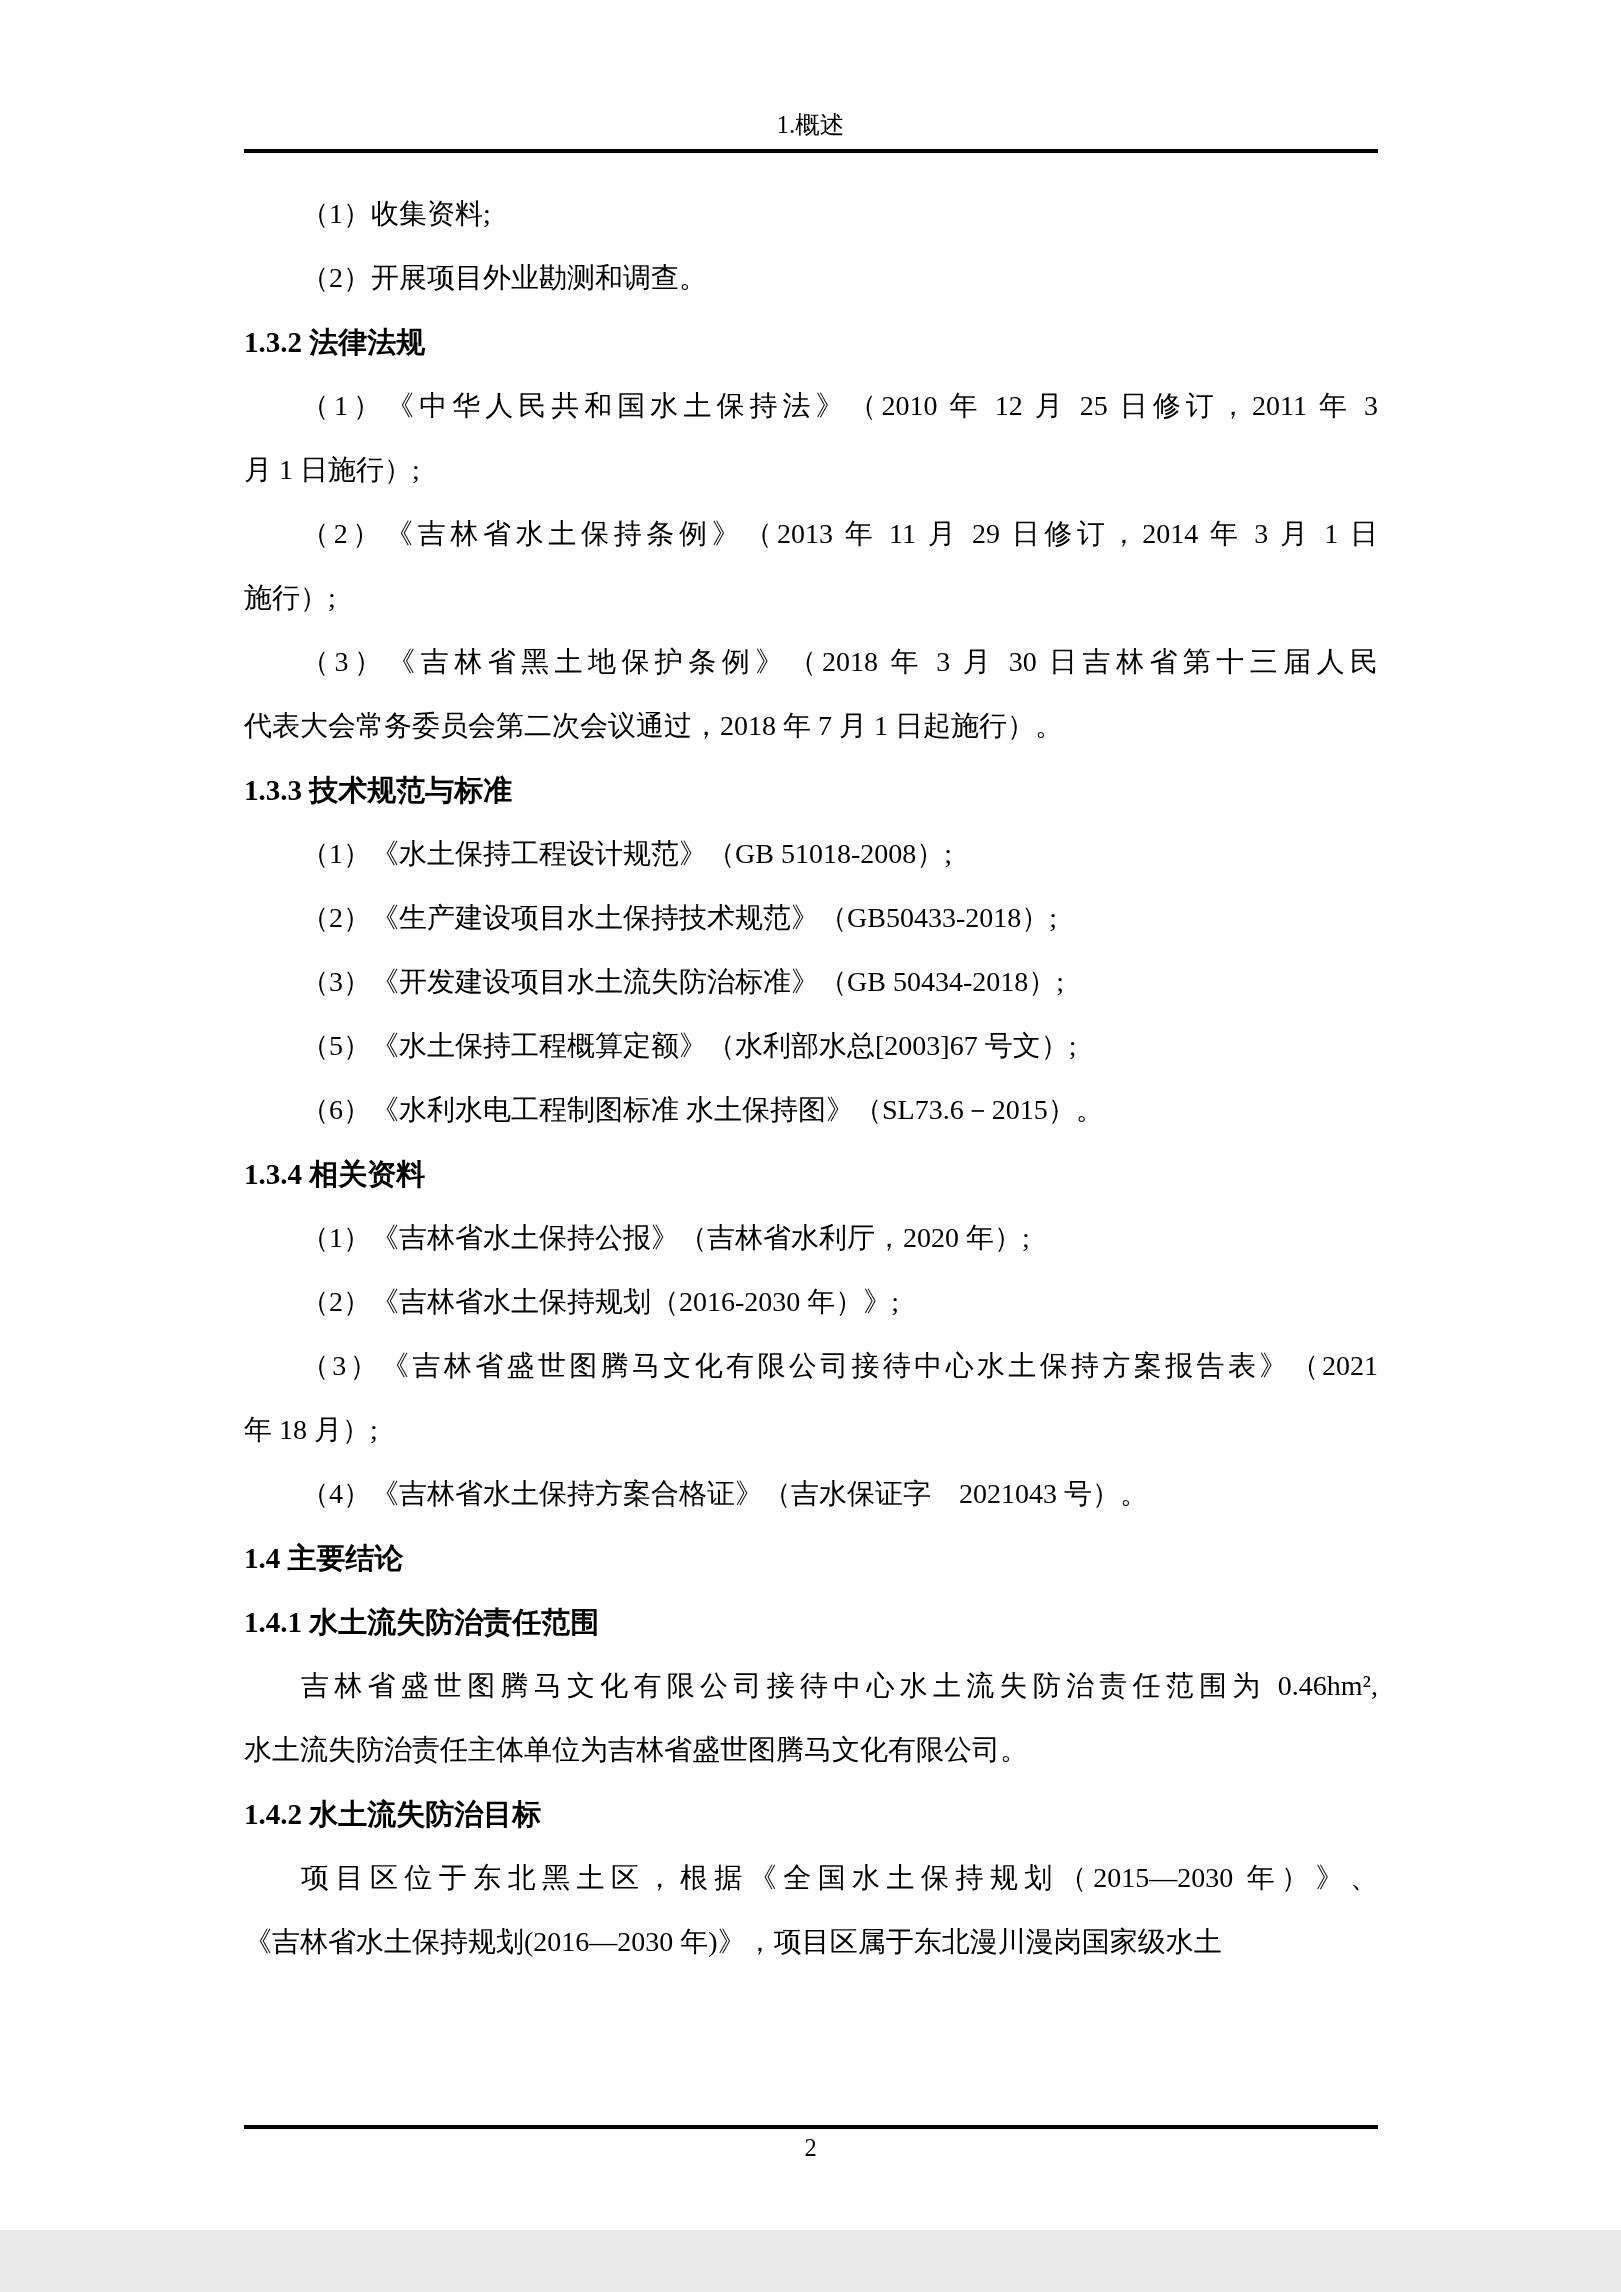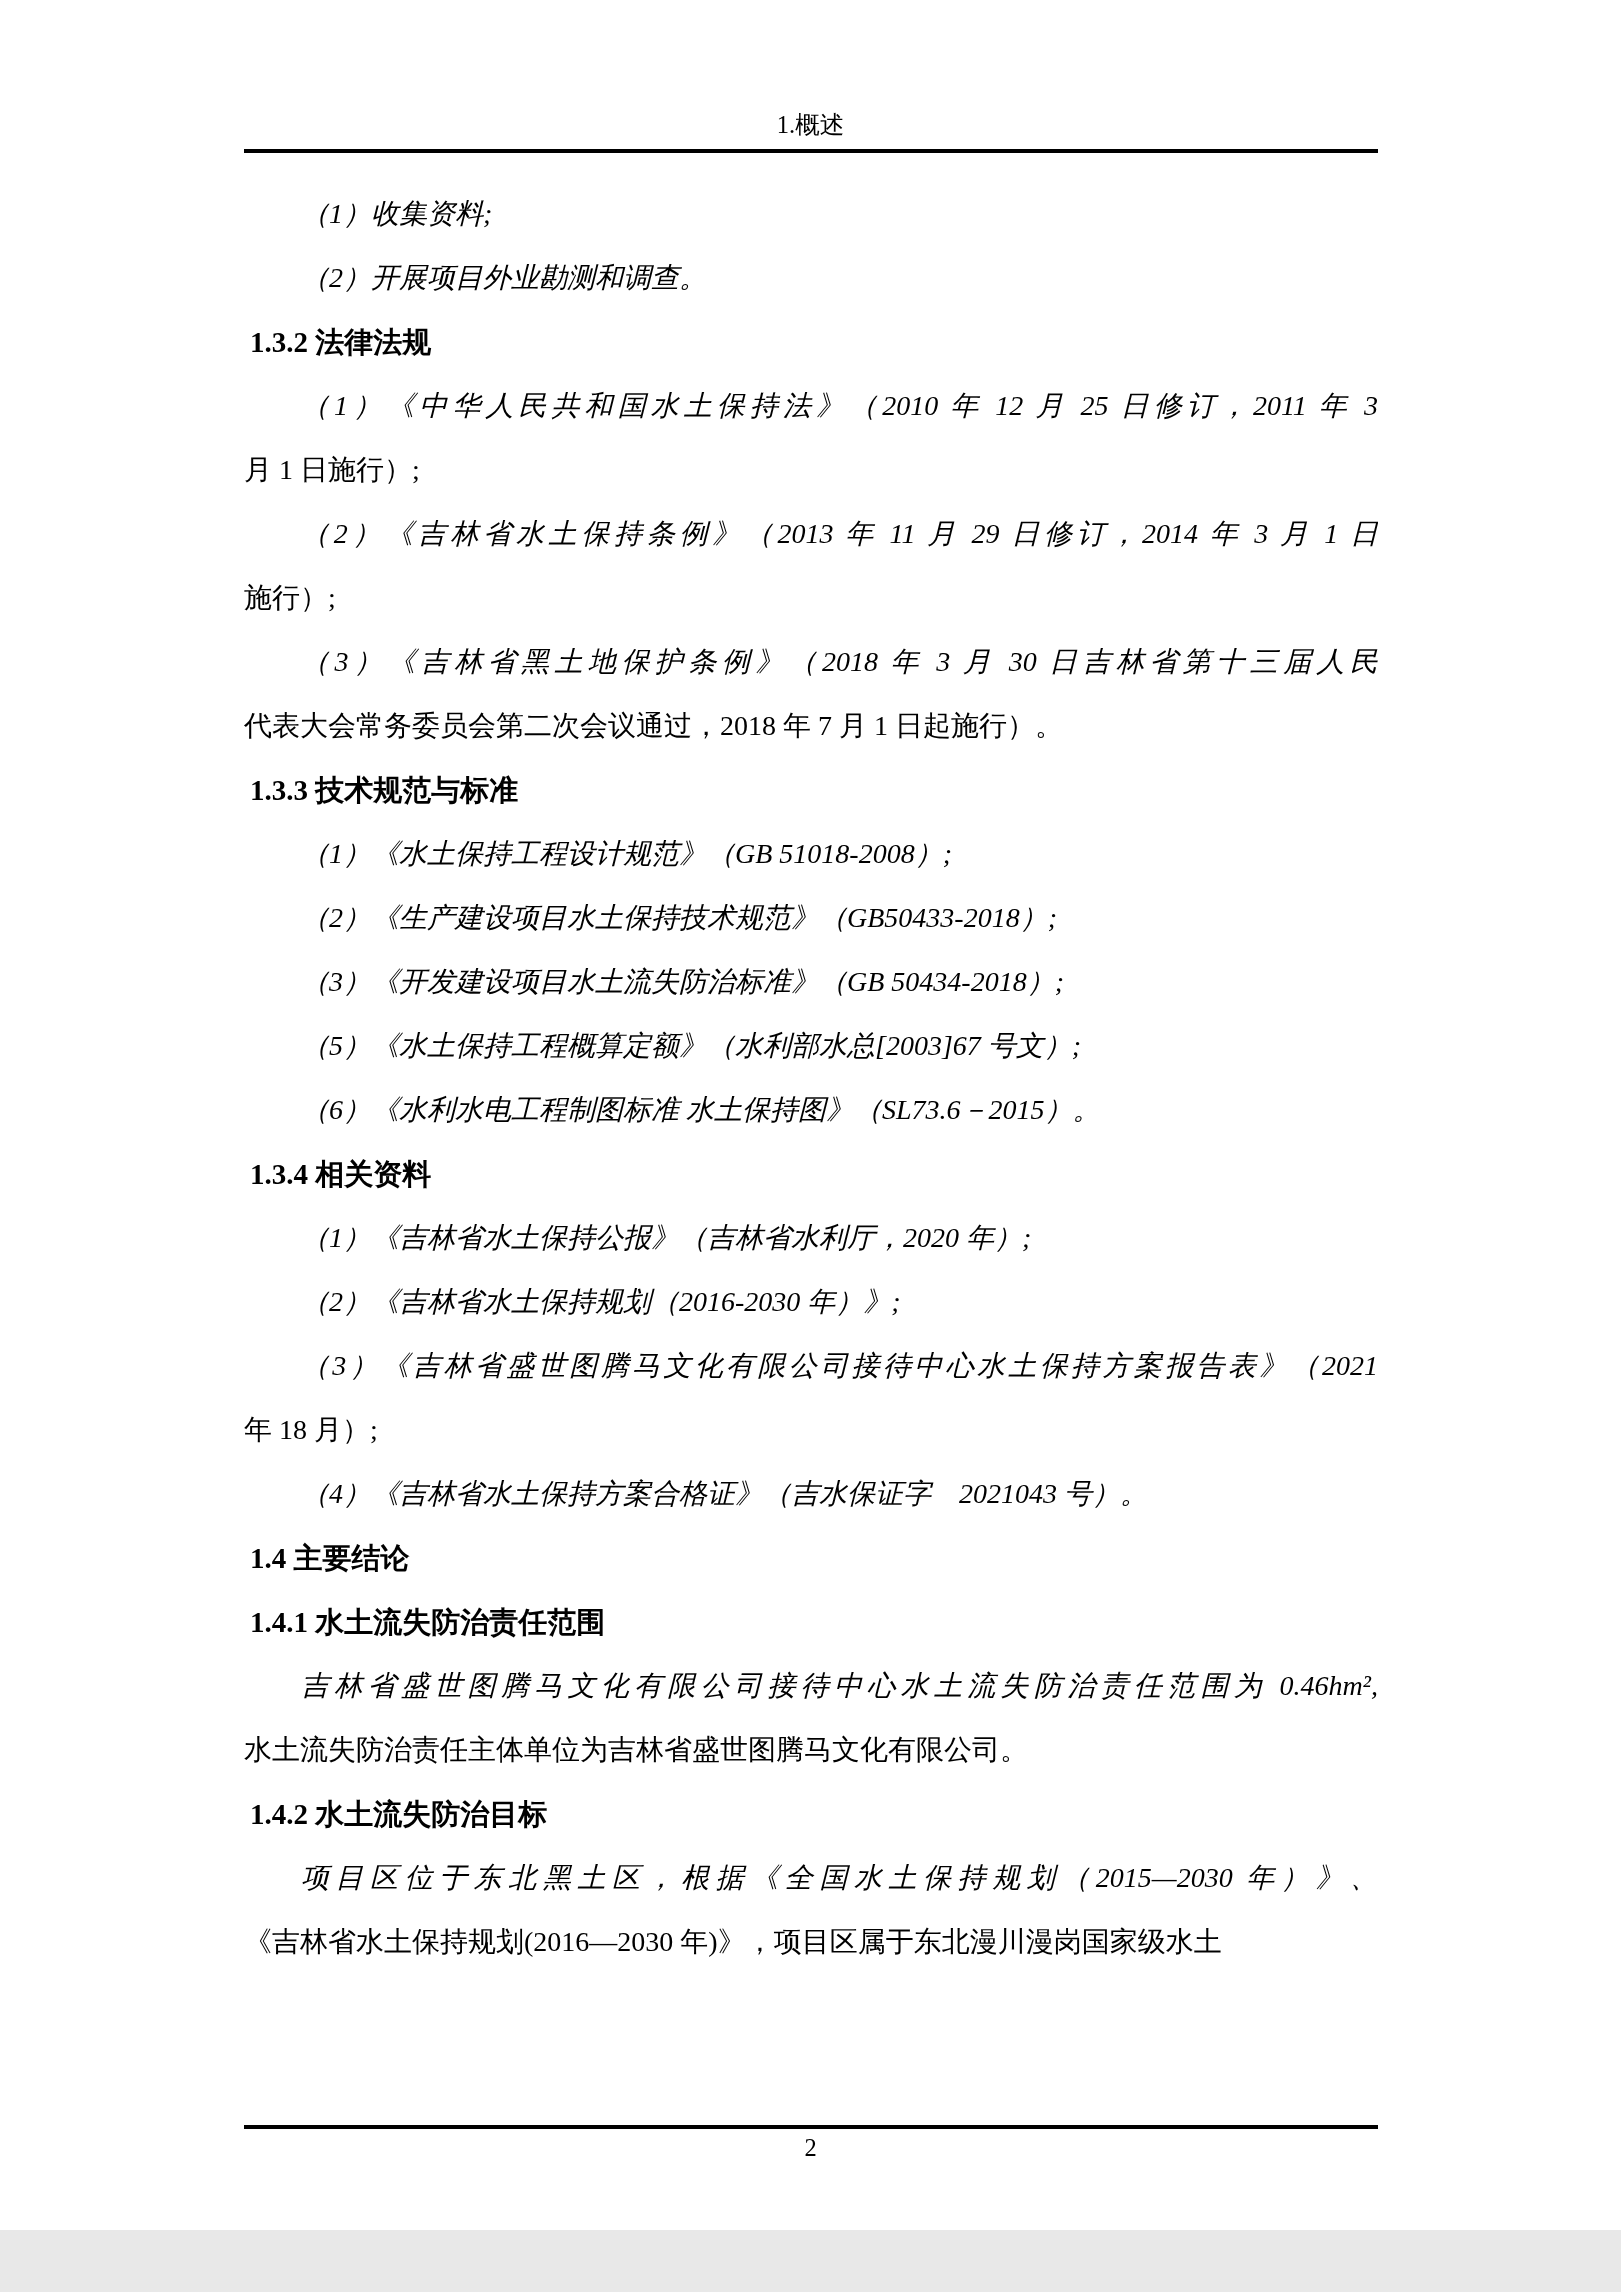--- a/index.html
+++ b/index.html
@@ -41,32 +41,30 @@
     width: 1134px;
   }
   .line {
     height: 64px;
     line-height: 64px;
     font-size: 28px;
     white-space: nowrap;
   }
   .line.indent {
     text-indent: 57px;
-    font-style: italic;
   }
   .line.fill {
     white-space: normal;
     text-align: justify;
     text-align-last: justify;
     overflow: hidden;
   }
   .block.heading .line {
     font-weight: bold;
     font-size: 29px;
-    margin-left: 6px;
   }
   .footer-rule {
     position: absolute;
     top: 2125px;
     left: 244px;
     width: 1134px;
     height: 3.9px;
     background: #000000;
   }
   .page-number {

